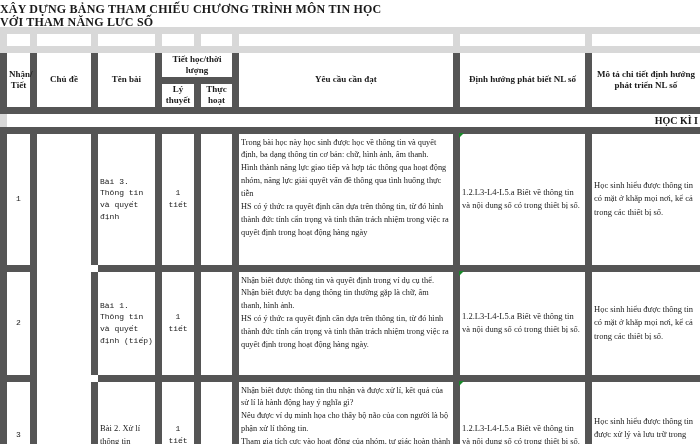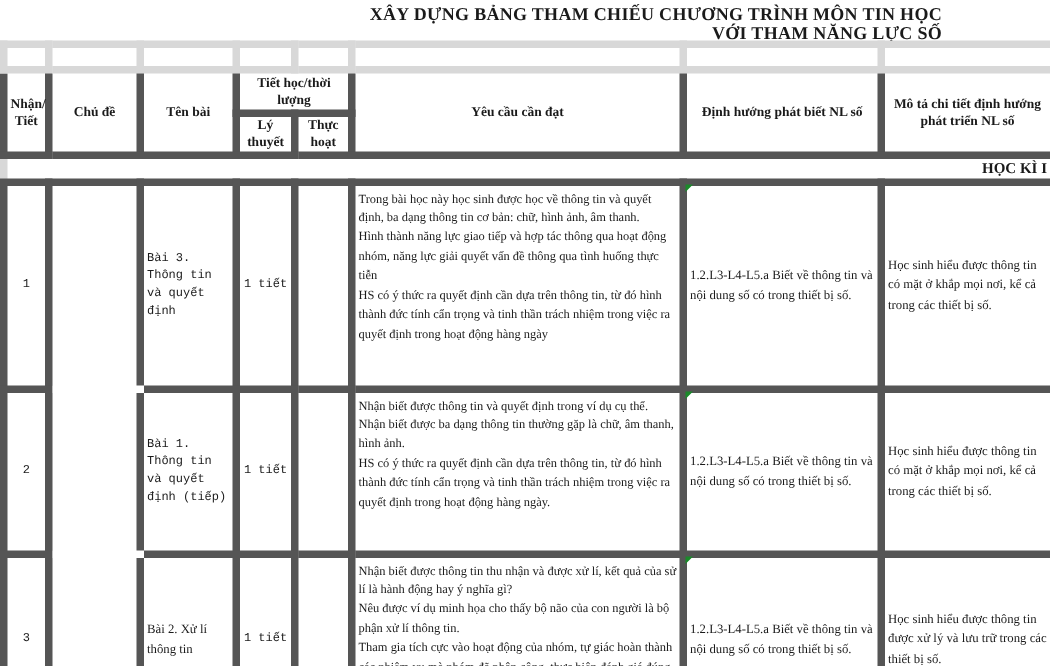--- a/index.html
+++ b/index.html
@@ -1,21 +1,21 @@
 <!DOCTYPE html>
 <html><head>
 <meta charset="utf-8">
 <style>
   html, body { margin:0; padding:0; background:#ffffff; }
   body { width:700px; height:444px; overflow:hidden; position:relative; font-family:"Liberation Serif", serif; color:#1a1a1a; }
-  .title { position:absolute; left:0; width:628px; text-align:right; font-weight:bold; font-size:12px; letter-spacing:0.2px; }
+  .title { position:absolute; left:0; width:628px; text-align:left; font-weight:bold; font-size:12px; letter-spacing:0.2px; }
   .t1 { top:2px; }
   .t2 { top:15px; }
   .grid { position:absolute; left:0; top:27px; width:700px; border-collapse:collapse; table-layout:fixed; font-size:8.5px; }
-  .grid td, .grid th { border:5px solid #84cc16; padding:0 2px; vertical-align:middle; }
+  .grid td, .grid th { border:7px solid #84cc16; padding:0 2px; vertical-align:middle; }
   .grid .blank td { height:12px; border-color:#d8d8d8; }
   .grid th { font-weight:bold; font-size:9px; text-align:center; line-height:1.25; border-color:#555; }
   .grid td { border-color:#555; }
   .sem td { text-align:right; font-weight:bold; font-size:10px; height:13px; border-left-color:#d8d8d8; border-right-color:#d8d8d8; }
   .c { text-align:center; }
   .mono { font-family:"Liberation Mono", monospace; font-size:8px; line-height:1.45; }
   .req { font-size:8.3px; line-height:1.55; vertical-align:top !important; padding-top:3px !important; position:relative; }
   .ref { font-size:8.5px; line-height:1.55; position:relative; }
   .flag { position:absolute; left:-1px; top:-1px; width:0; height:0; border-top:5px solid #1a8a2a; border-right:5px solid transparent; }
   .empty { border-top-color:#ffffff !important; border-bottom-color:#ffffff !important; }

